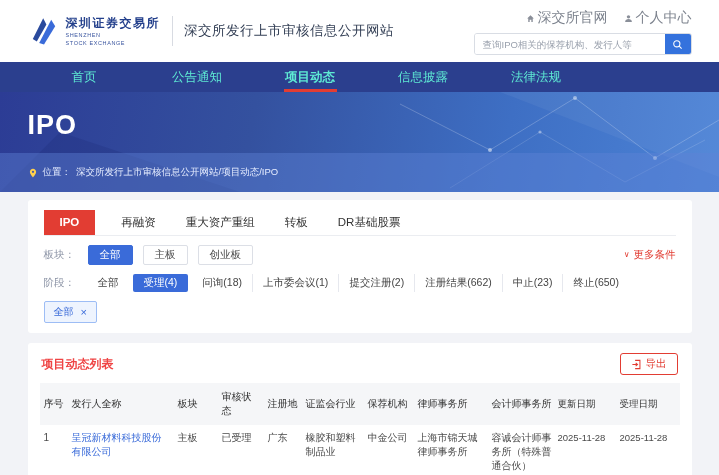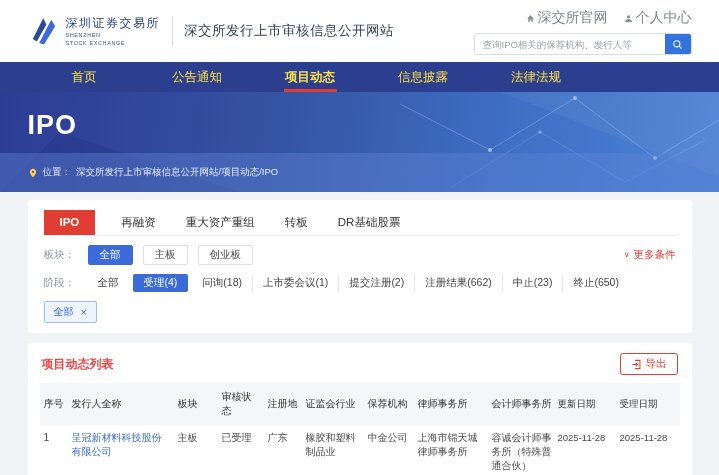--- a/index.html
+++ b/index.html
@@ -5,36 +5,36 @@
   * { box-sizing: border-box; margin: 0; padding: 0; }
   html,body { width:719px; height:475px; overflow:hidden; }
   body { font-family:"Liberation Sans", sans-serif; background:#f2f3f7; color:#333; }
   .container { width:664px; margin:0 auto; }
 
   
   .topbar { background:#fff; height:62px; }
   .topbar-inner { display:flex; align-items:center; justify-content:space-between; height:100%; }
   .brand { display:flex; align-items:center; }
   .brand-text { margin-left:6px; color:#24408c; }
-  .brand-zh { font-size:12px; font-weight:normal; letter-spacing:1.5px; }
+  .brand-zh { font-size:12px; font-weight:bold; letter-spacing:1.5px; }
   .brand-en { font-size:5.5px; letter-spacing:0.6px; line-height:1.35; color:#3c57a0; }
   .v-divider { width:1px; height:30px; background:#d8dbe2; margin:0 11px 0 12px; }
   .site-title { font-size:13.5px; color:#333f55; letter-spacing:0.5px; }
   .top-right { display:flex; flex-direction:column; align-items:flex-end; gap:6px; padding-top:2px; }
   .top-links { display:flex; gap:16px; font-size:14px; color:#7d838e; align-items:center; }
   .top-link { display:flex; align-items:center; gap:3px; cursor:pointer; }
   .searchbox { display:flex; width:218px; height:22px; border:1px solid #d9dde4; border-radius:3px; overflow:hidden; background:#fff; }
   .searchbox input { flex:1; border:none; outline:none; padding:0 8px; font-size:9.5px; color:#333; font-family:inherit; }
   .searchbox input::placeholder { color:#9aa1ad; }
   .search-btn { width:26px; background:#3472dd; border:none; display:flex; align-items:center; justify-content:center; cursor:pointer; }
 
   
   .mainnav { background:#2b3f8e; height:30px; }
   .nav-inner { display:flex; height:100%; }
-  .nav-item { width:113px; text-align:center; line-height:30px; color:#fde047; font-size:12.5px; cursor:pointer; position:relative; }
+  .nav-item { width:113px; text-align:center; line-height:30px; color:#5eead4; font-size:12.5px; cursor:pointer; position:relative; }
   .nav-item.active { font-weight:bold; }
   .nav-item.active::after { content:""; position:absolute; left:30px; right:30px; bottom:0; height:3px; background:#e23d33; }
 
   
   .hero { position:relative; height:100px; overflow:hidden;
           background:linear-gradient(100deg,#2c3c95 0%,#34519f 35%,#3e6fc4 70%,#4c83d6 100%); }
   .hero-pattern { position:absolute; inset:0; width:100%; height:100%; }
   .hero-title-wrap { position:relative; padding-top:18px; }
   .hero-title { color:#fff; font-size:27px; font-weight:bold; letter-spacing:1px; }
   .breadcrumb-bar { position:absolute; left:0; right:0; bottom:0; height:39px;

